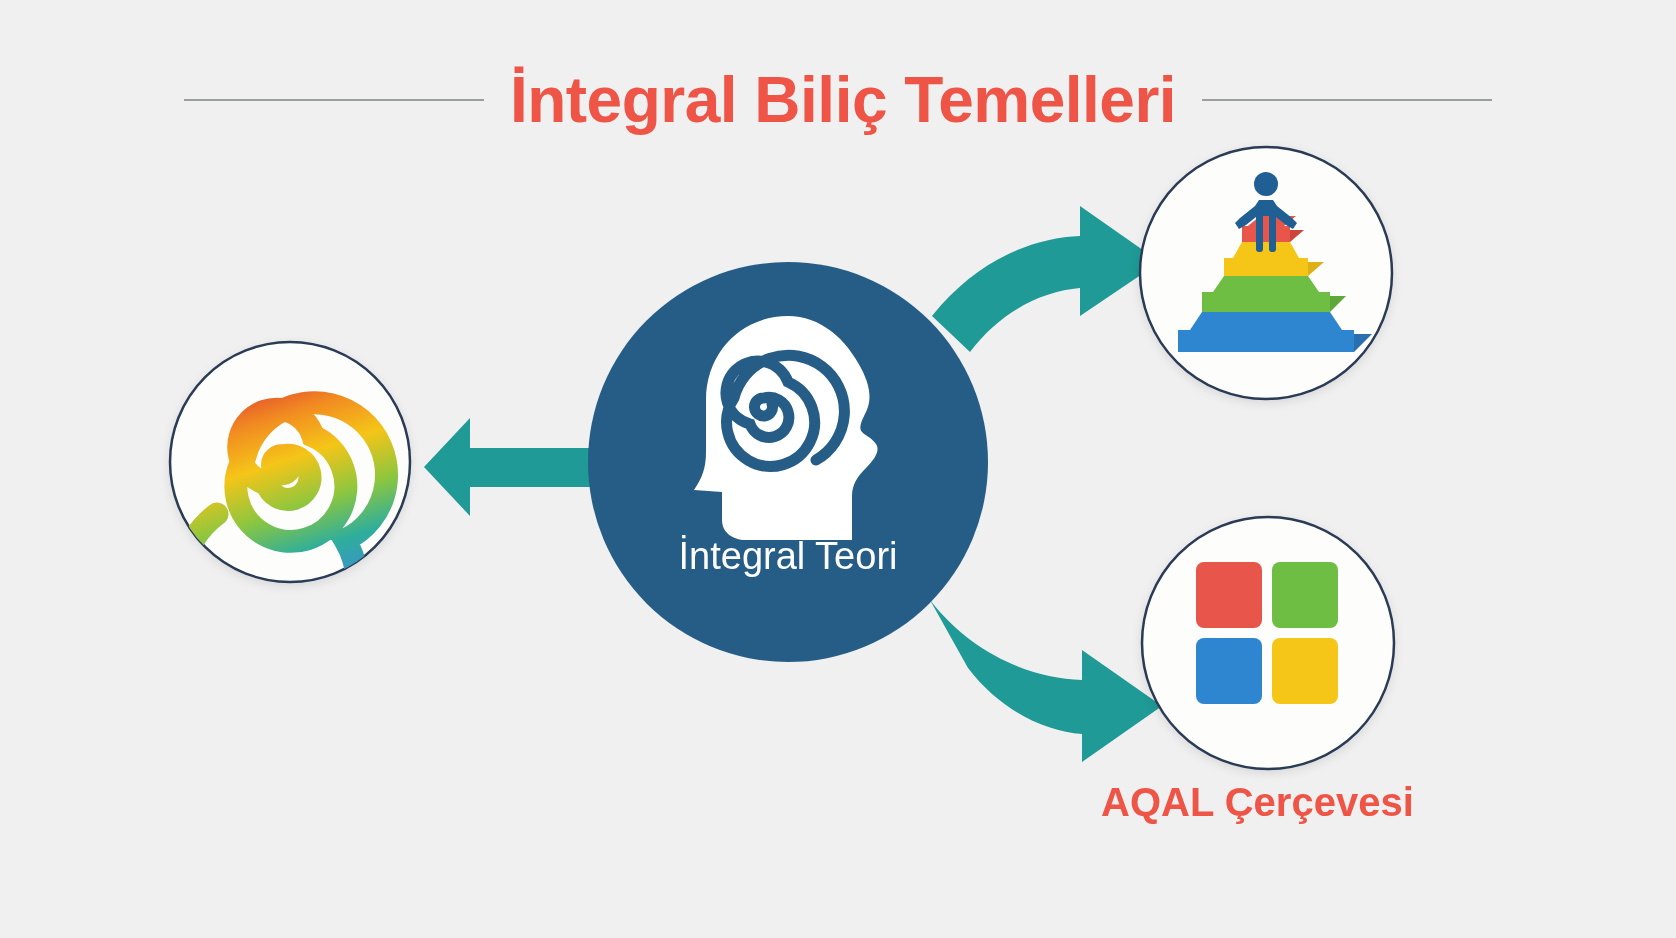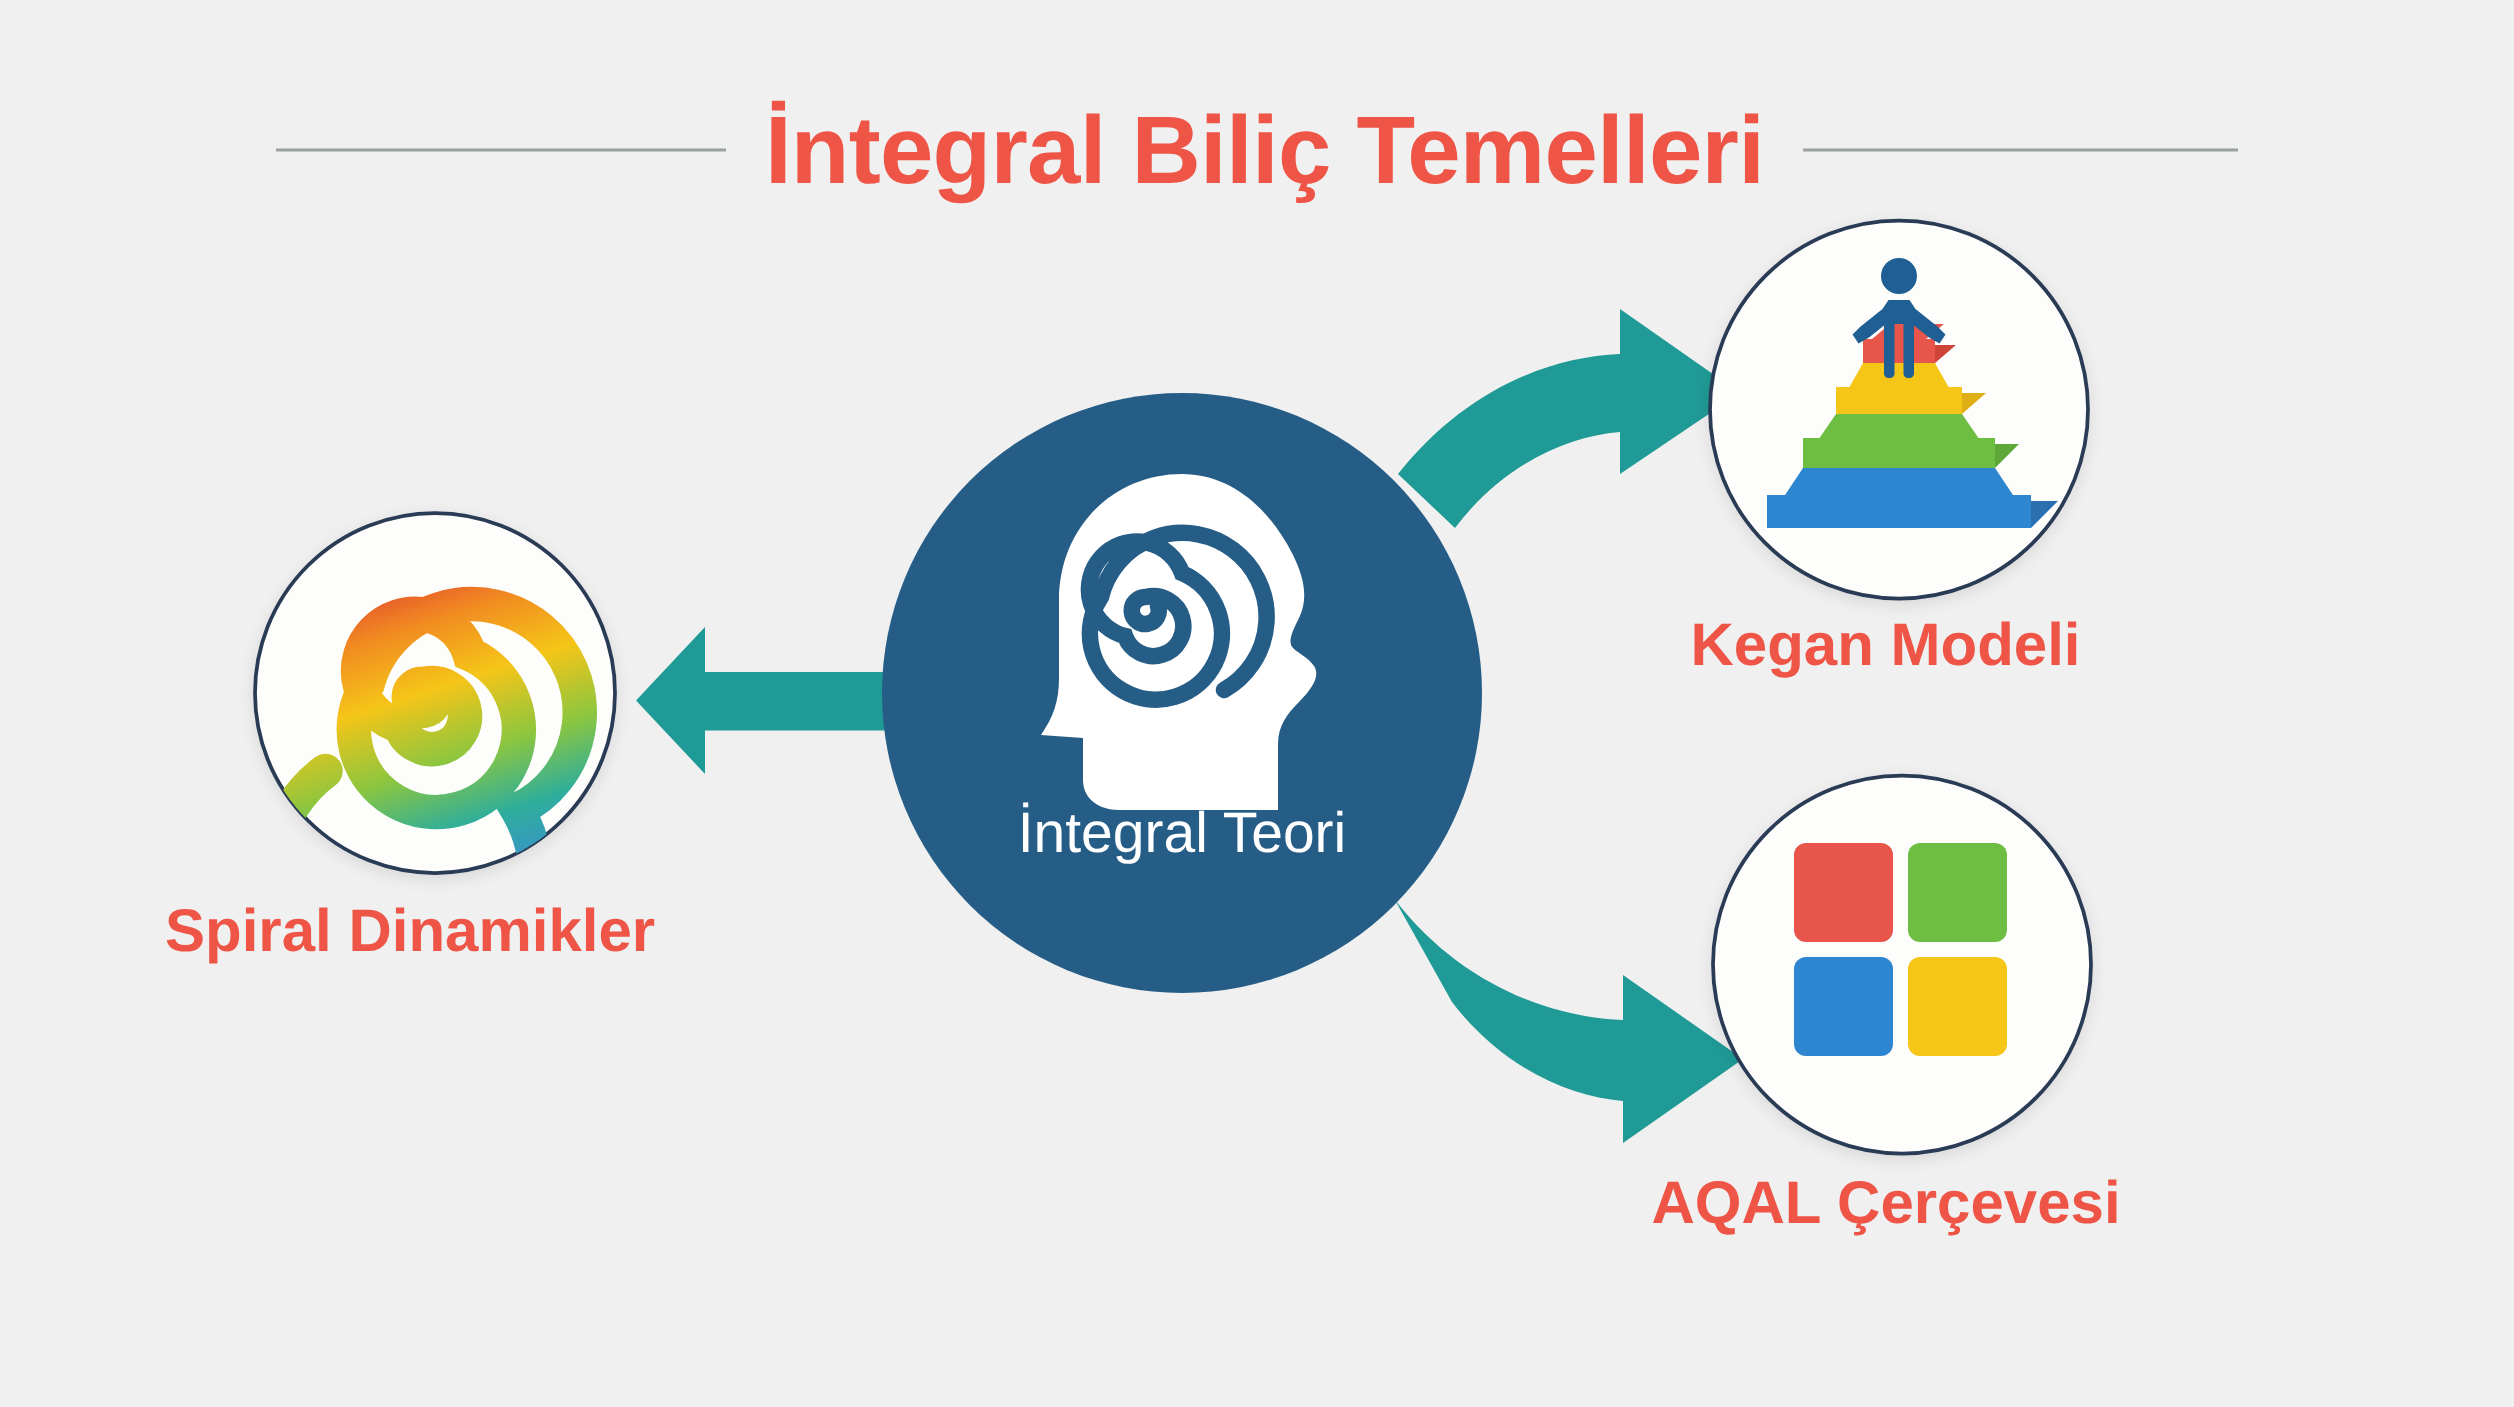--- a/index.html
+++ b/index.html
@@ -258,17 +258,15 @@
         <rect x="1196" y="562" width="66" height="66" rx="8" fill="#e8564b"></rect>
         <rect x="1272" y="562" width="66" height="66" rx="8" fill="#6fbe44"></rect>
         <rect x="1196" y="638" width="66" height="66" rx="8" fill="#2f86d0"></rect>
         <rect x="1272" y="638" width="66" height="66" rx="8" fill="#f5c518"></rect>
       </g>
     </g>
   </svg>
 
   <div class="center-caption">İntegral Teori</div>
 
-  <div class="node-label" id="label-spiral">Spiral Dinamikler</div>
-  <div class="node-label" id="label-kegan">Kegan Modeli</div>
   <div class="node-label" id="label-aqal">AQAL Çerçevesi</div>
 
 </div>
 
 </body></html>

